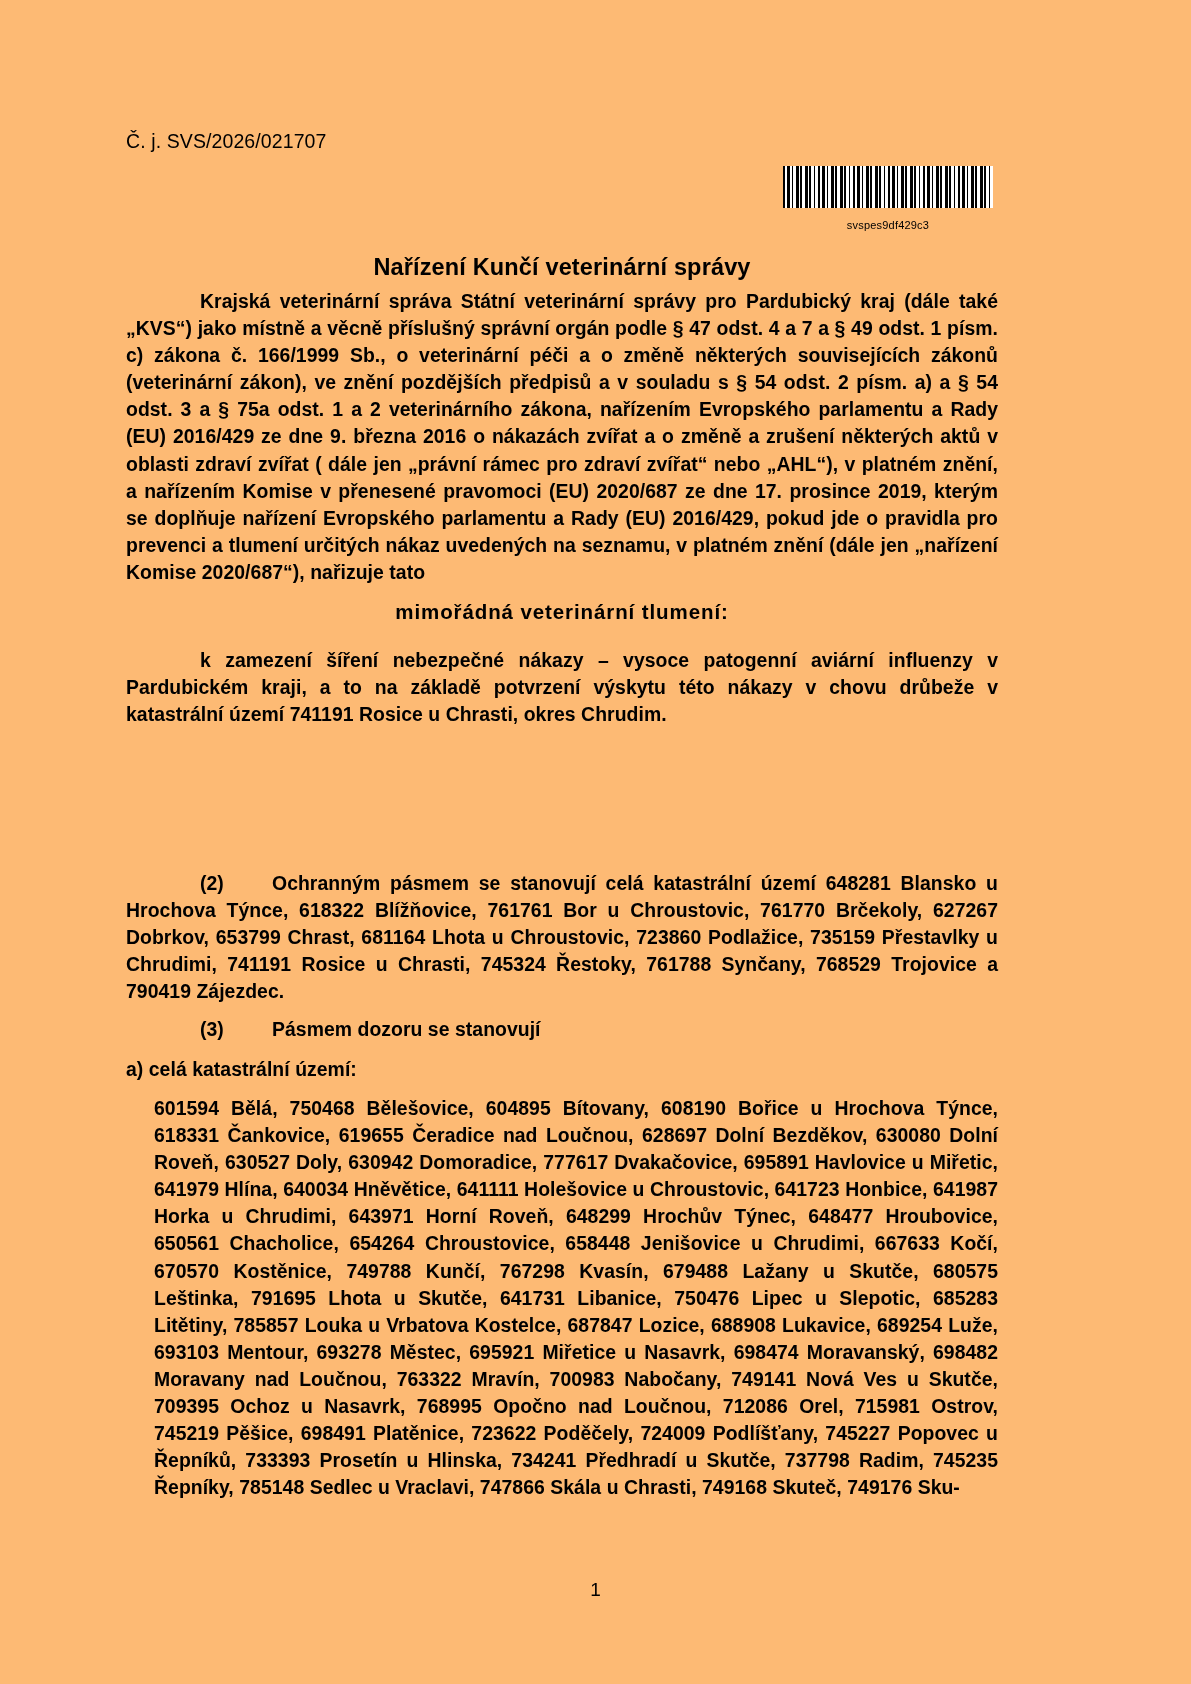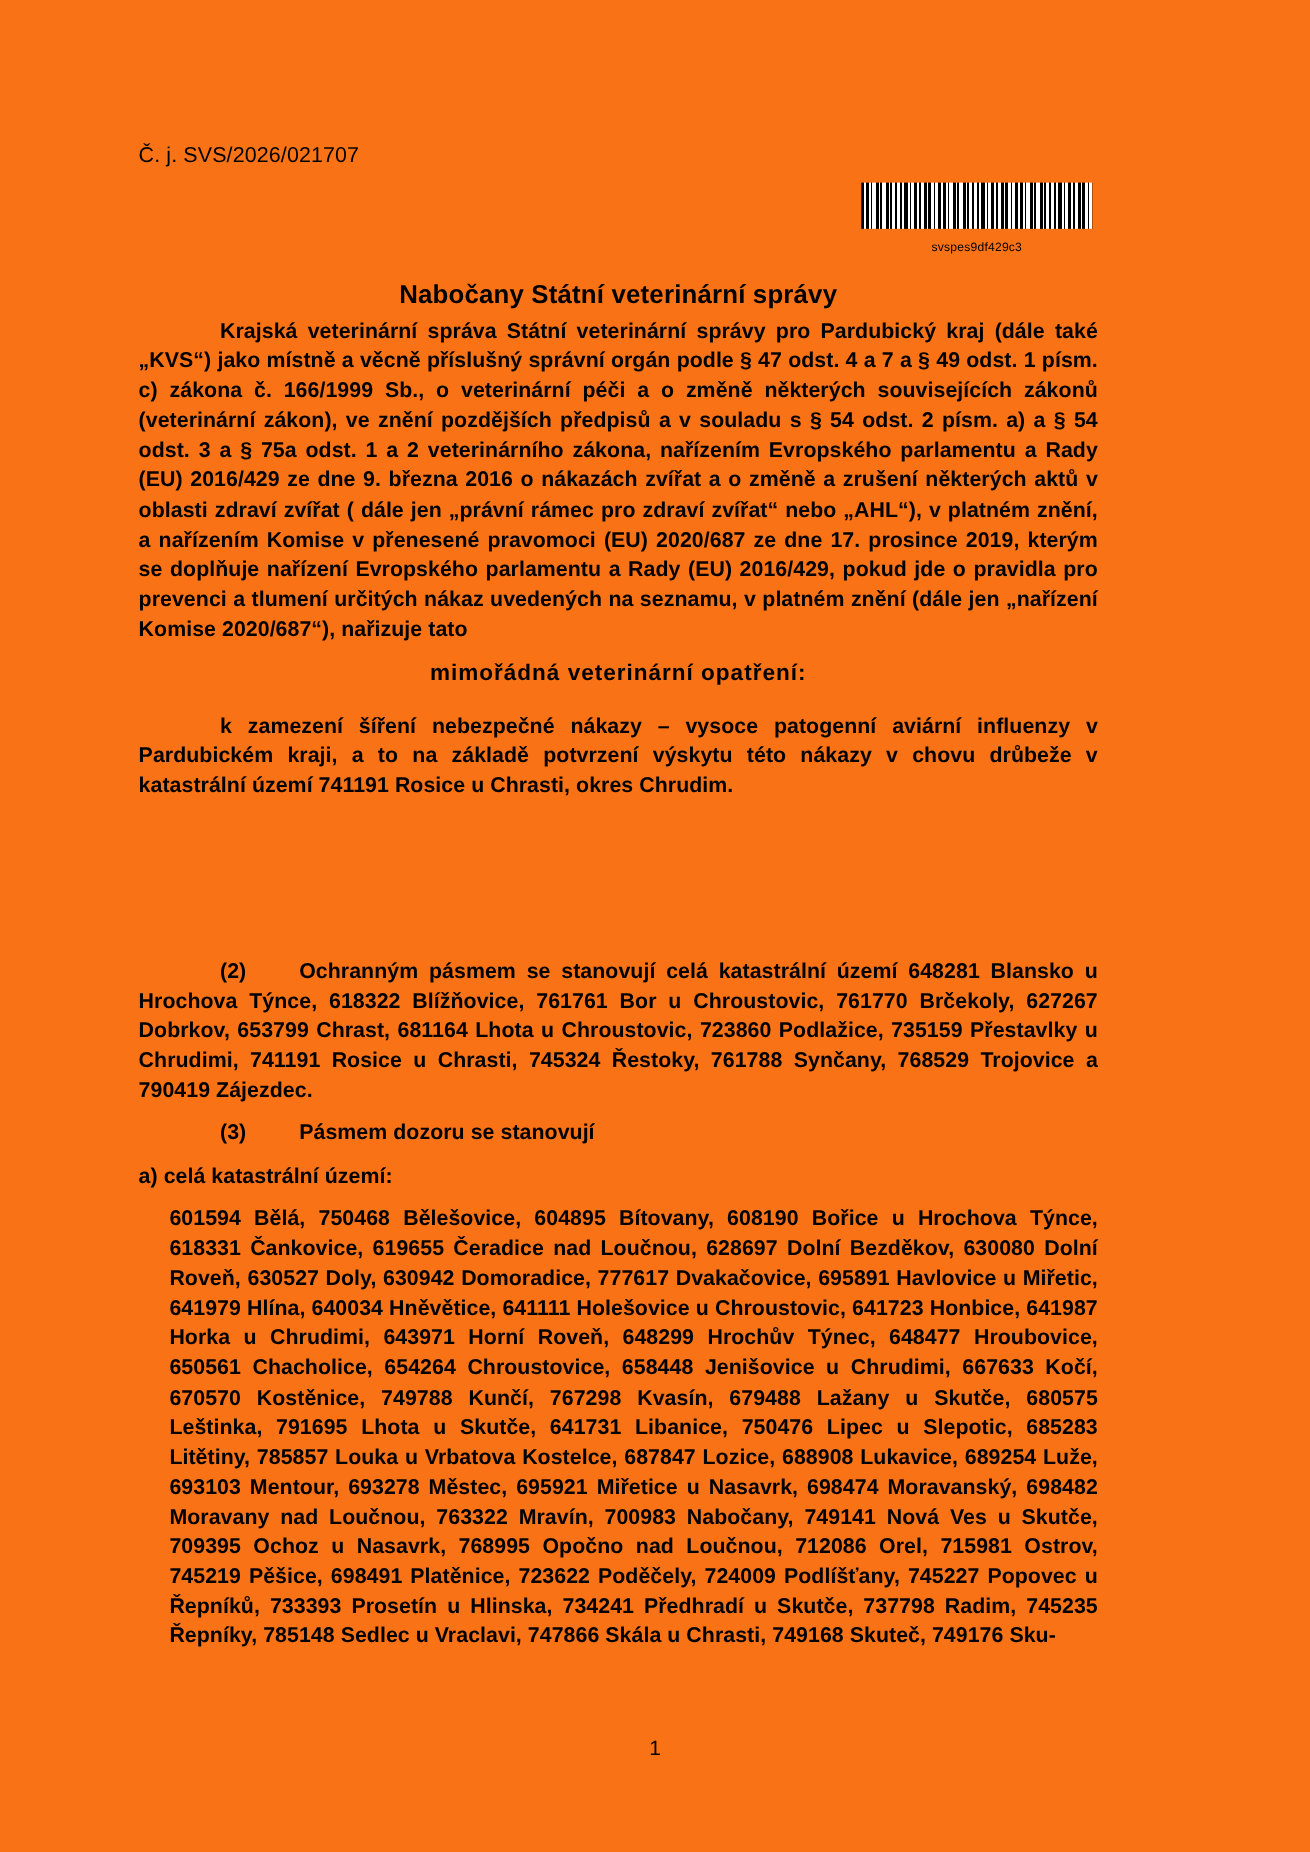--- a/index.html
+++ b/index.html
@@ -10,21 +10,21 @@
   }
   body {
     font-family: "Liberation Sans", sans-serif;
     color: #000000;
   }
   .page {
     position: relative;
     width: 1191px;
     height: 1684px;
     margin: 0 auto;
-    background: #f97316;
+    background: #fdba74;
     box-sizing: border-box;
     overflow: hidden;
   }
 
   
   .doc-ref {
     position: absolute;
     left: 126px;
     top: 128px;
     font-size: 19.5px;
@@ -140,28 +140,28 @@
 
 <div class="page">
 
   <div class="doc-ref">Č. j. SVS/2026/021707</div>
 
   <div class="barcode-block">
     <div class="barcode-bars"></div>
     <div class="barcode-label">svspes9df429c3</div>
   </div>
 
-  <h1 class="doc-title">Nabočany Státní veterinární správy</h1>
+  <h1 class="doc-title">Nařízení Kunčí veterinární správy</h1>
 
   <div class="blk" style="top:288px;">
     <p class="just indent-first">Krajská veterinární správa Státní veterinární správy pro Pardubický kraj (dále také „KVS“) jako místně a věcně příslušný správní orgán podle § 47 odst. 4 a 7 a § 49 odst. 1 písm. c) zákona č. 166/1999 Sb., o veterinární péči a o změně některých souvisejících zákonů (veterinární zákon), ve znění pozdějších předpisů a v souladu s § 54 odst. 2 písm. a) a § 54 odst. 3 a § 75a odst. 1 a 2 veterinárního zákona, nařízením Evropského parlamentu a Rady (EU) 2016/429 ze dne 9. března 2016 o nákazách zvířat a o změně a zrušení některých aktů v oblasti zdraví zvířat ( dále jen „právní rámec pro zdraví zvířat“ nebo „AHL“), v platném znění, a nařízením Komise v přenesené pravomoci (EU) 2020/687 ze dne 17. prosince 2019, kterým se doplňuje nařízení Evropského parlamentu a Rady (EU) 2016/429, pokud jde o pravidla pro prevenci a tlumení určitých nákaz uvedených na seznamu, v platném znění (dále jen „nařízení Komise 2020/687“), nařizuje tato</p>
   </div>
 
   <div class="blk" style="top:598px;">
-    <div class="h-center">mimořádná veterinární opatření:</div>
+    <div class="h-center">mimořádná veterinární tlumení:</div>
   </div>
 
   <div class="blk" style="top:620px;">
     <div class="sp-lg"></div>
     <p class="just indent-first">k zamezení šíření nebezpečné nákazy – vysoce patogenní aviární influenzy v Pardubickém kraji, a to na základě potvrzení výskytu této nákazy v chovu drůbeže v katastrální území 741191 Rosice u Chrasti, okres Chrudim.</p>
   </div>
 
 
 
 

